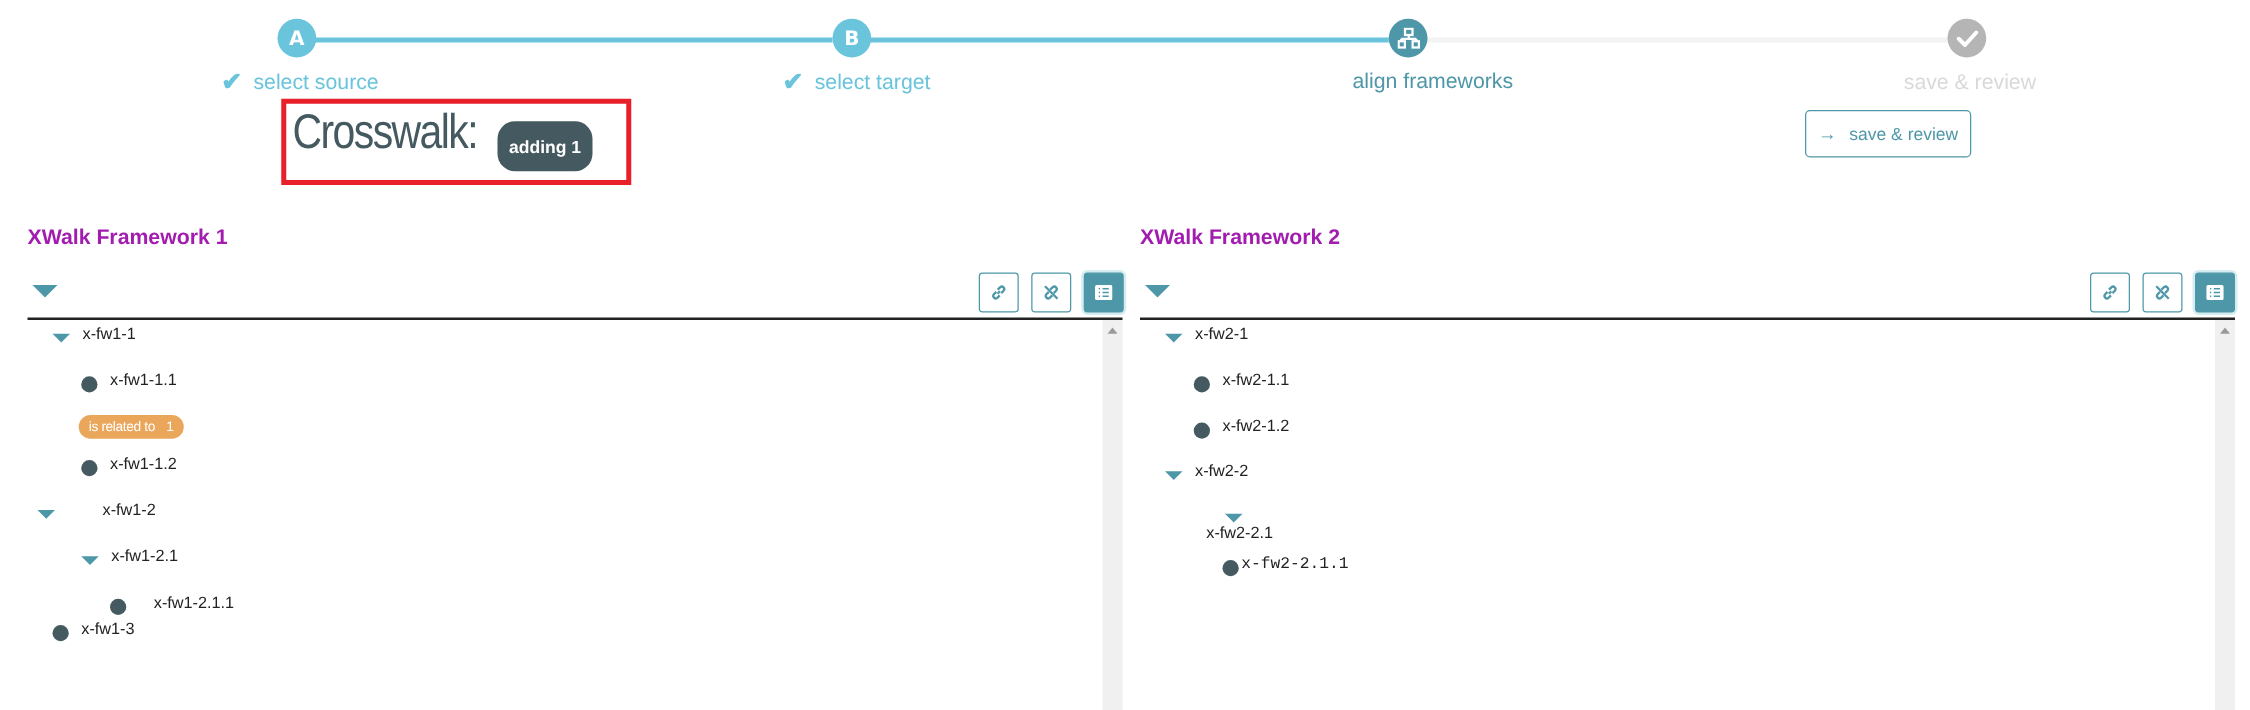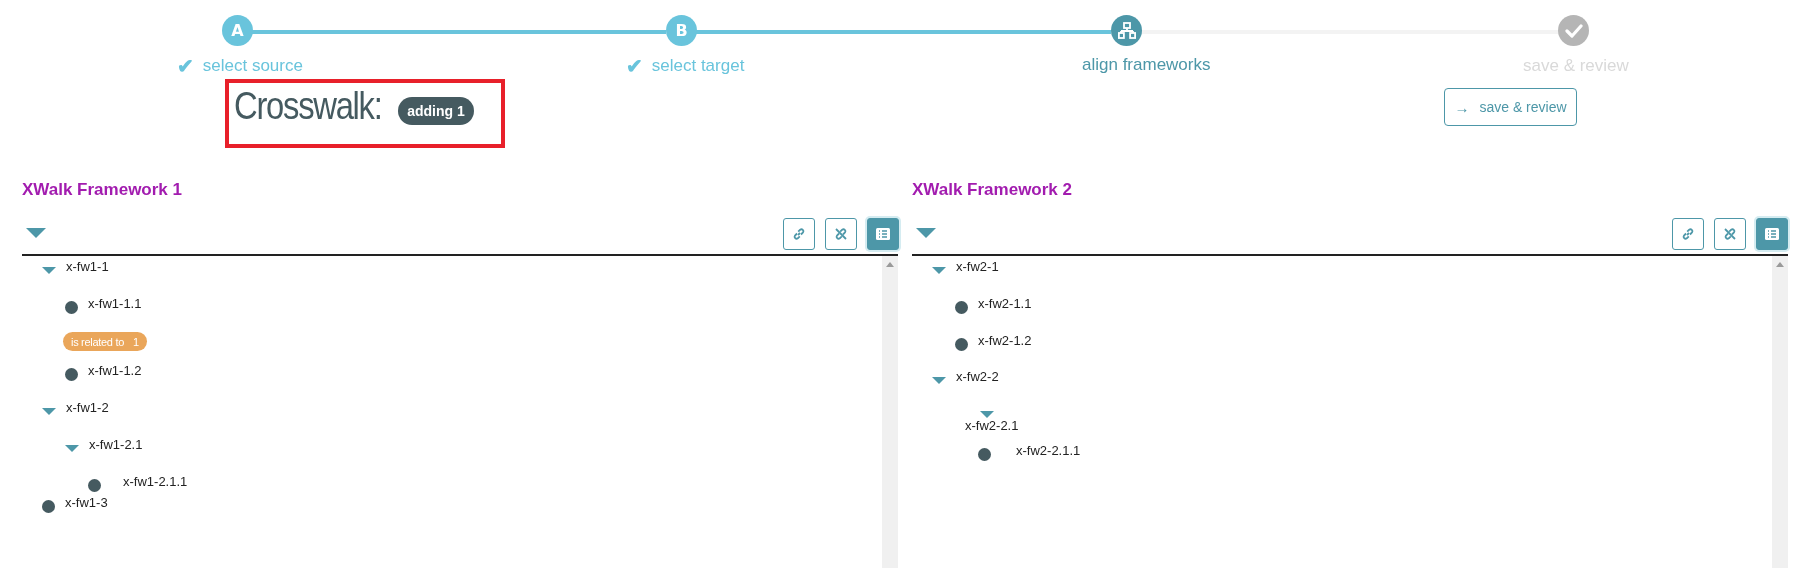--- a/index.html
+++ b/index.html
@@ -22,21 +22,21 @@
   .step-label.done { color: #69c4dc; }
   .step-label.active { color: #4d97a8; margin-left: 20px; }
   .step-label.todo { color: #d9d9d9; }
   .step-check { font-size: 20px; line-height: 1; font-weight: bold; }
 
   
   .title-box { position: absolute; left: 225px; top: 79px; width: 280px; height: 69px;
     border: 4px solid #e8202a; }
   .title-text { position: absolute; left: 234px; top: 84px; font-size: 39px; color: #455a60;
     font-family: "Liberation Sans", sans-serif; letter-spacing: -1.5px; transform: scaleX(0.84); transform-origin: left center; }
-  .title-badge { position: absolute; left: 398px; top: 97px; width: 76px; height: 28px;
+  .title-badge { position: absolute; left: 398px; top: 97px; width: 76px; height: 40px;
     border-radius: 14px; background: #455a60; color: #fff; font-size: 14px; font-weight: bold;
     display: flex; align-items: center; justify-content: center; }
 
   .save-btn { position: absolute; left: 1444px; top: 88px; width: 133px; height: 38px;
     border: 1px solid #4d97a8; border-radius: 4px; background: #fff; color: #4d97a8;
     font-size: 14px; display: flex; align-items: center; justify-content: center; gap: 10px; }
   .save-btn .arrow { font-size: 15px; font-weight: bold; }
 
   
   .panel { position: absolute; top: 176px; height: 392px; }
@@ -154,21 +154,21 @@
       <span class="label" style="margin-left:10px;">x-fw1-1.1</span>
     </div>
     <div class="rel-badge" style="left:41px;top:76px;">
       <span>is related to</span>
       <span>1</span>
     </div>
     <div class="node" style="left:43px;top:104px;">
       <span class="dot"></span>
       <span class="label" style="margin-left:10px;">x-fw1-1.2</span>
     </div>
-    <div class="node" style="left:20px;top:141px;">
+    <div class="node" style="left:8px;top:141px;gap:28px;">
       <span class="caret"></span>
       <span class="label" style="margin-left:10px;">x-fw1-2</span>
     </div>
     <div class="node" style="left:43px;top:178px;align-items:center;">
       <span class="caret"></span>
       <span class="label" style="margin-left:10px;">x-fw1-2.1</span>
     </div>
     <div class="node" style="left:66px;top:215px;">
       <span class="dot"></span>
       <span class="label" style="margin-left:22px;">x-fw1-2.1.1</span>
@@ -226,16 +226,16 @@
     <div class="node" style="left:20px;top:110px;">
       <span class="caret"></span>
       <span class="label" style="margin-left:10px;">x-fw2-2</span>
     </div>
     <div class="node" style="left:43px;top:147px;flex-direction:column;">
       <span class="caret"></span>
       <span class="label" style="margin-left:10px;">x-fw2-2.1</span>
     </div>
     <div class="node" style="left:66px;top:184px;">
       <span class="dot"></span>
-      <span class="label" style="margin-left:25px;">x-fw2-2.1.1</span>
+      <span class="label" style="margin-left:2px;font-family:Liberation Mono, monospace;">x-fw2-2.1.1</span>
     </div>
   </div>
 </div>
 
 </body></html>

